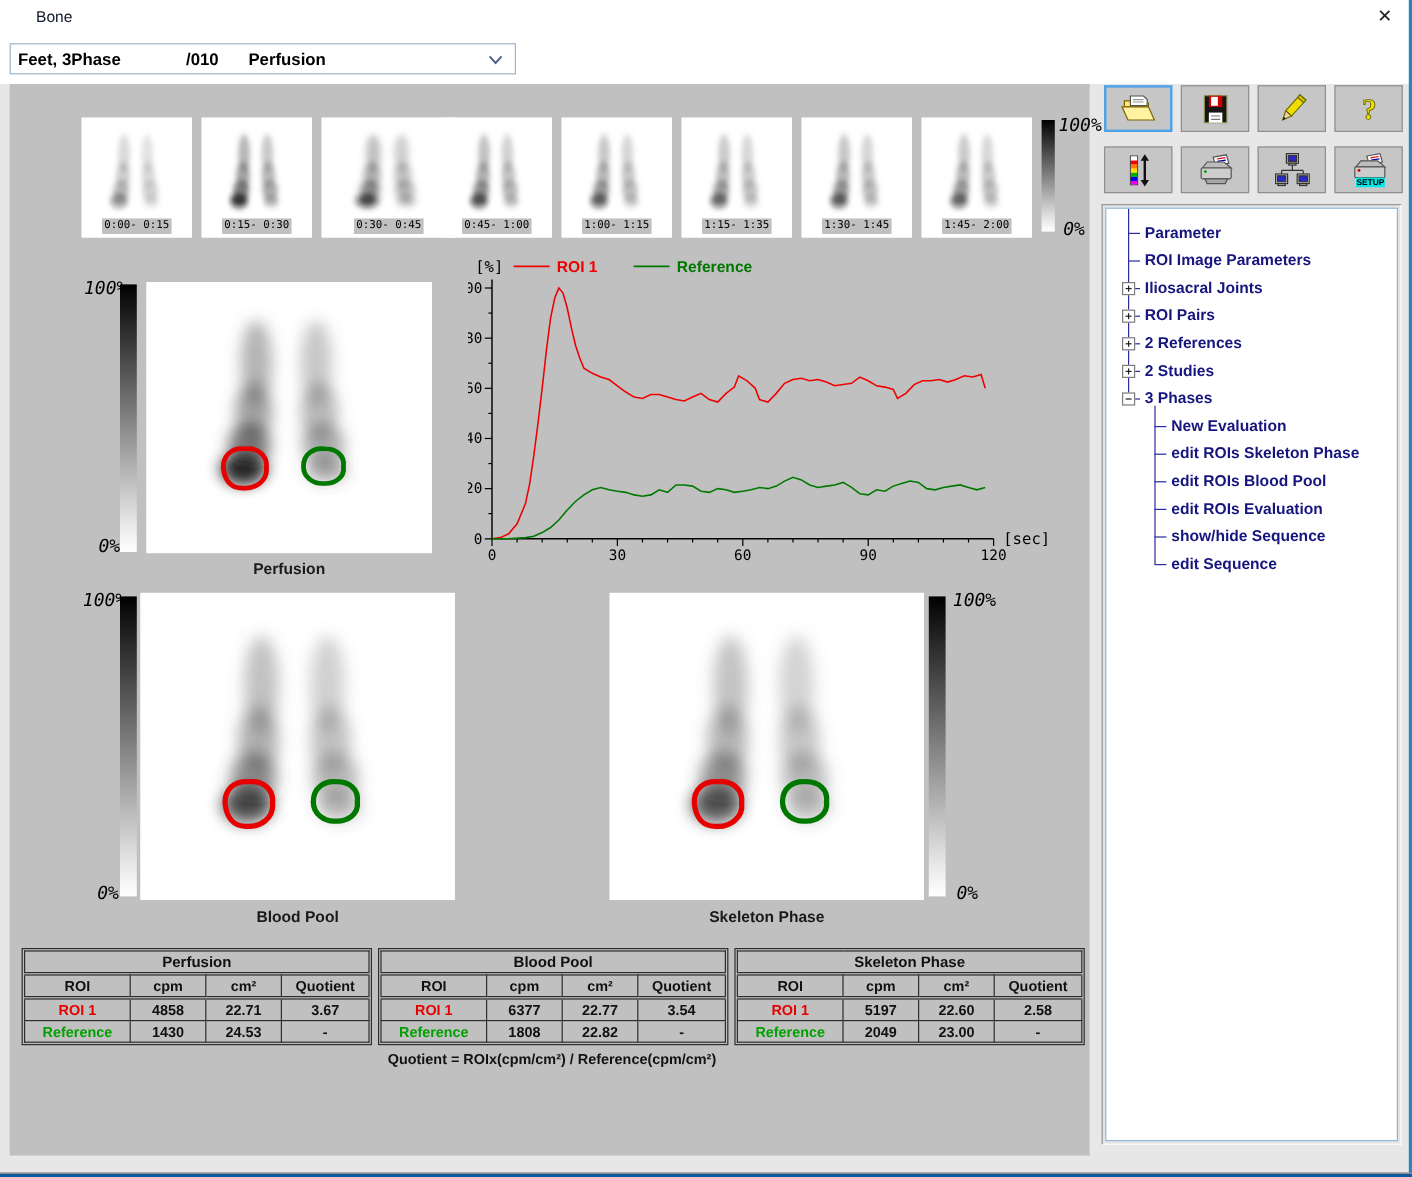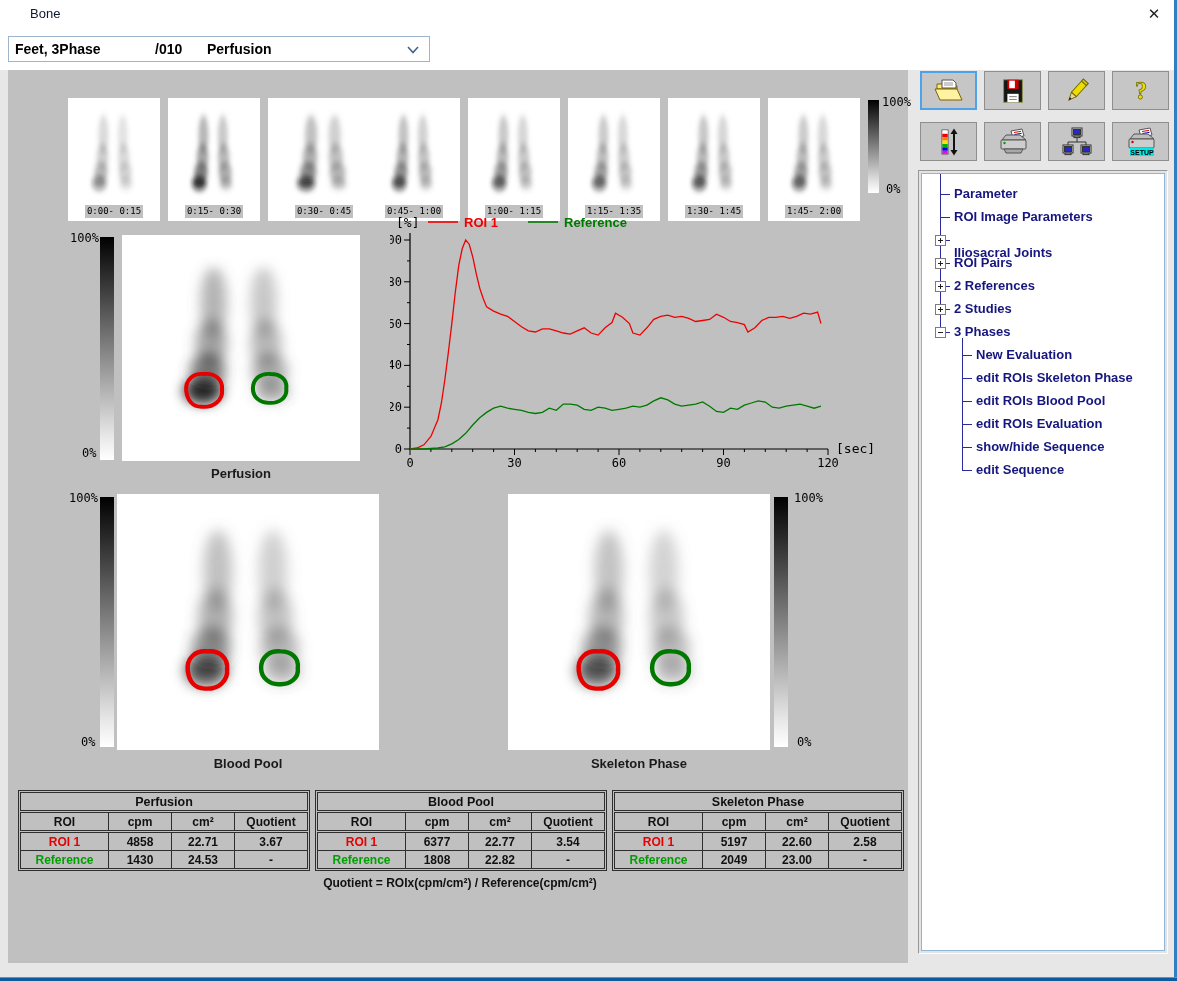--- a/index.html
+++ b/index.html
@@ -14,27 +14,27 @@
   #edge-right{right:0;top:0;width:3px;height:981px;background:#2f7fc1;}
   #edge-bottom{left:0;bottom:0;width:1177px;height:4px;background:linear-gradient(#8a8a8a 0 1px,#0e5a9e 1px 100%);}
   
   #study-select{left:8px;top:36px;width:420px;height:24px;background:#fff;border:1px solid #9cb4cc;
                 display:flex;align-items:center;font-weight:bold;font-size:14px;color:#000;cursor:pointer;}
   #study-select .part1{margin-left:6px;width:140px;}
   #study-select .part2{width:52px;}
   #study-select .chev{margin-left:auto;margin-right:10px;}
   
   #main-panel{left:8px;top:70px;width:900px;height:893px;background:#c0c0c0;}
-  .thumb{position:absolute;width:92px;height:123px;background:#fff;}
+  .thumb{position:absolute;width:92px;height:100px;background:#fff;}
   .thumb svg{position:absolute;left:0;top:0;width:100%;height:100%;}
   .thumb .tlabel{position:absolute;bottom:3px;left:50%;transform:translateX(-50%);
                  width:58px;height:13px;background:#c0c0c0;color:#000;text-align:center;
                  font-family:"DejaVu Sans Mono",monospace;font-size:9px;line-height:13px;white-space:nowrap;}
   .cbar{position:absolute;background:linear-gradient(#000 0%,#e9e9e9 90%,#ffffff 100%);}
-  .mono-label{position:absolute;font-family:"DejaVu Sans Mono",monospace;font-size:12px;color:#000;white-space:nowrap;}
+  .mono-label{position:absolute;font-family:"DejaVu Sans Mono",monospace;font-size:15px;color:#000;white-space:nowrap;font-style:italic;}
   .scinti{position:absolute;background:#fff;}
   .scinti svg{position:absolute;left:0;top:0;width:100%;height:100%;}
   .caption{position:absolute;font-weight:bold;font-size:13px;color:#1a1a1a;text-align:center;}
   
   .tbl-wrap{position:absolute;width:288px;border:1px solid #2e2e2e;padding:1px;background:#c0c0c0;}
   .tbl{border-collapse:collapse;width:100%;table-layout:fixed;font-size:12px;font-weight:bold;color:#111;}
   .tbl td,.tbl th{border:1px solid #2e2e2e;height:17px;text-align:center;padding:0;overflow:hidden;}
   .tbl .title-row th{border-bottom:3px double #2e2e2e;font-size:12.5px;}
   .tbl .hdr-row td{border-bottom:3px double #2e2e2e;}
   .red{color:#e60000;}
@@ -595,21 +595,21 @@
       <div class="tline" style="left:40px;top:164px;width:1px;height:132px"></div>
       <div class="tline" style="left:18px;top:20px;width:10px;height:1px"></div>
       <div class="titem" style="left:32px;top:11px">Parameter</div>
       <div class="tline" style="left:18px;top:43px;width:10px;height:1px"></div>
       <div class="titem" style="left:32px;top:34px">ROI Image Parameters</div>
       <div class="tline" style="left:18px;top:66px;width:10px;height:1px"></div>
       <span class="exp" style="left:13px;top:61px">
                 <i style="left:2px;top:4px;width:5px;height:1px"></i>
                 <i style="left:4px;top:2px;width:1px;height:5px"></i>
               </span>
-      <div class="titem" style="left:32px;top:70px">Iliosacral Joints</div>
+      <div class="titem" style="left:32px;top:57px">Iliosacral Joints</div>
       <div class="tline" style="left:18px;top:89px;width:10px;height:1px"></div>
       <span class="exp" style="left:13px;top:84px">
                 <i style="left:2px;top:4px;width:5px;height:1px"></i>
                 <i style="left:4px;top:2px;width:1px;height:5px"></i>
               </span>
       <div class="titem" style="left:32px;top:80px">ROI Pairs</div>
       <div class="tline" style="left:18px;top:112px;width:10px;height:1px"></div>
       <span class="exp" style="left:13px;top:107px">
                 <i style="left:2px;top:4px;width:5px;height:1px"></i>
                 <i style="left:4px;top:2px;width:1px;height:5px"></i>

